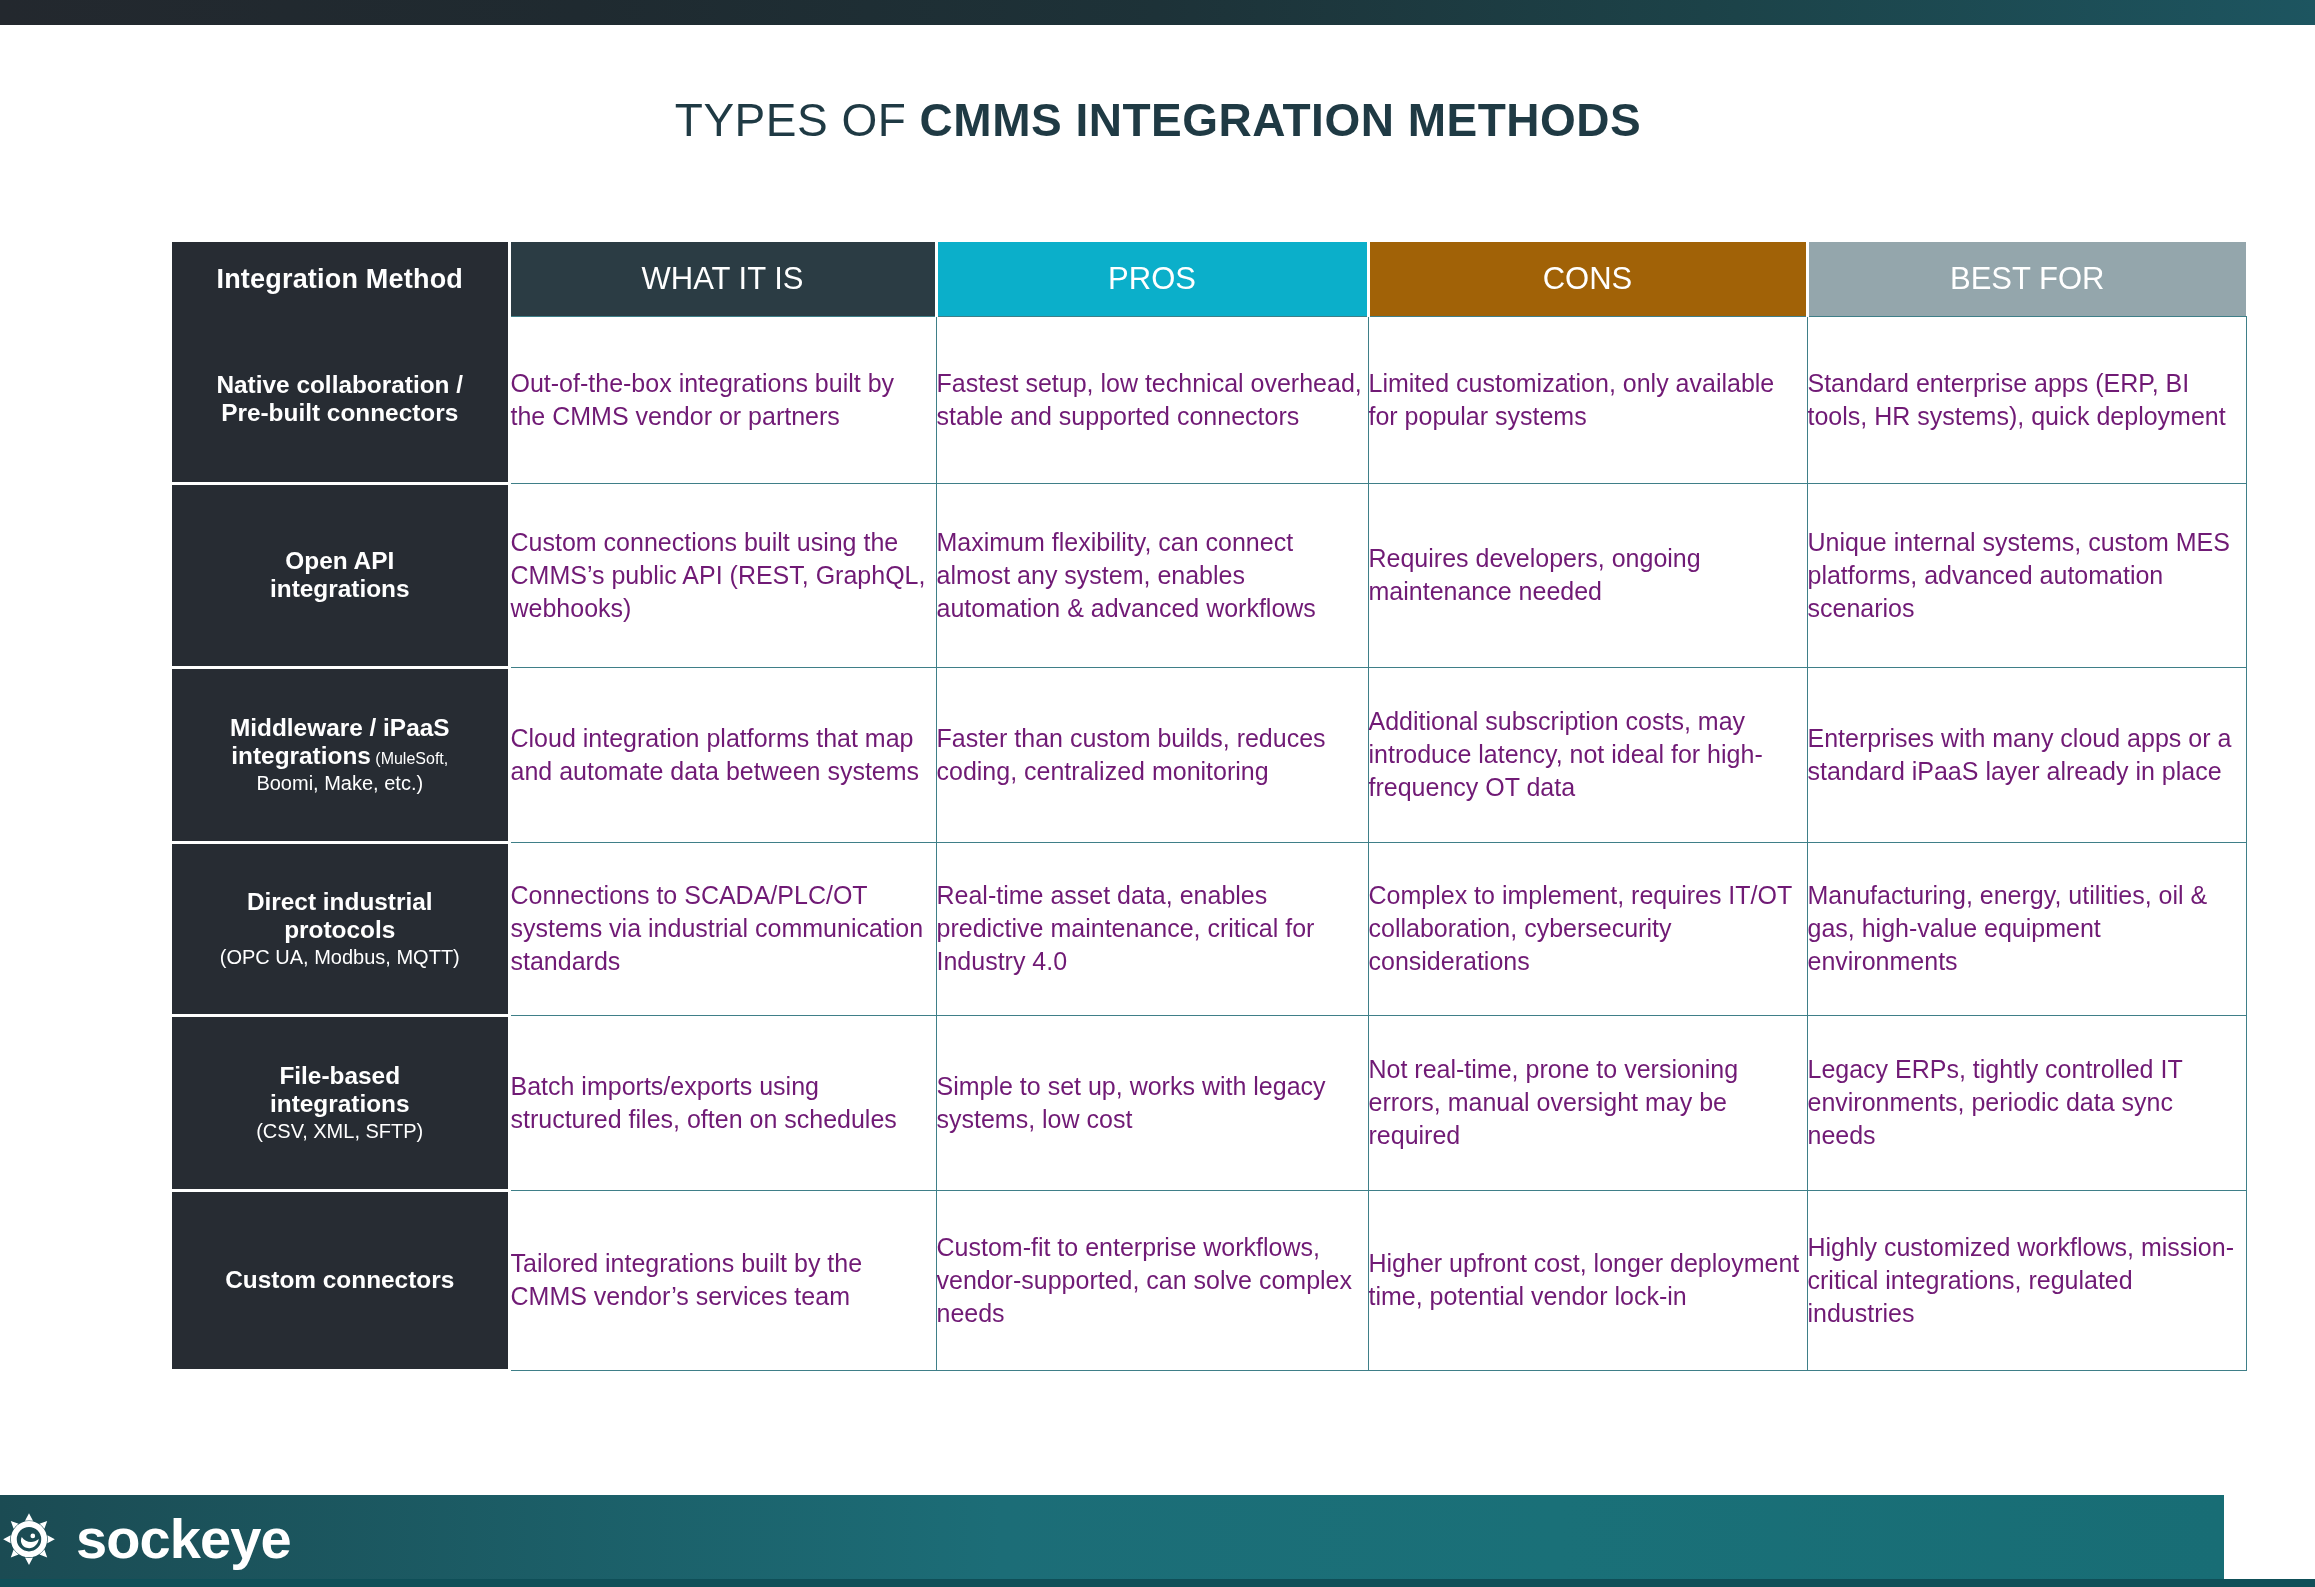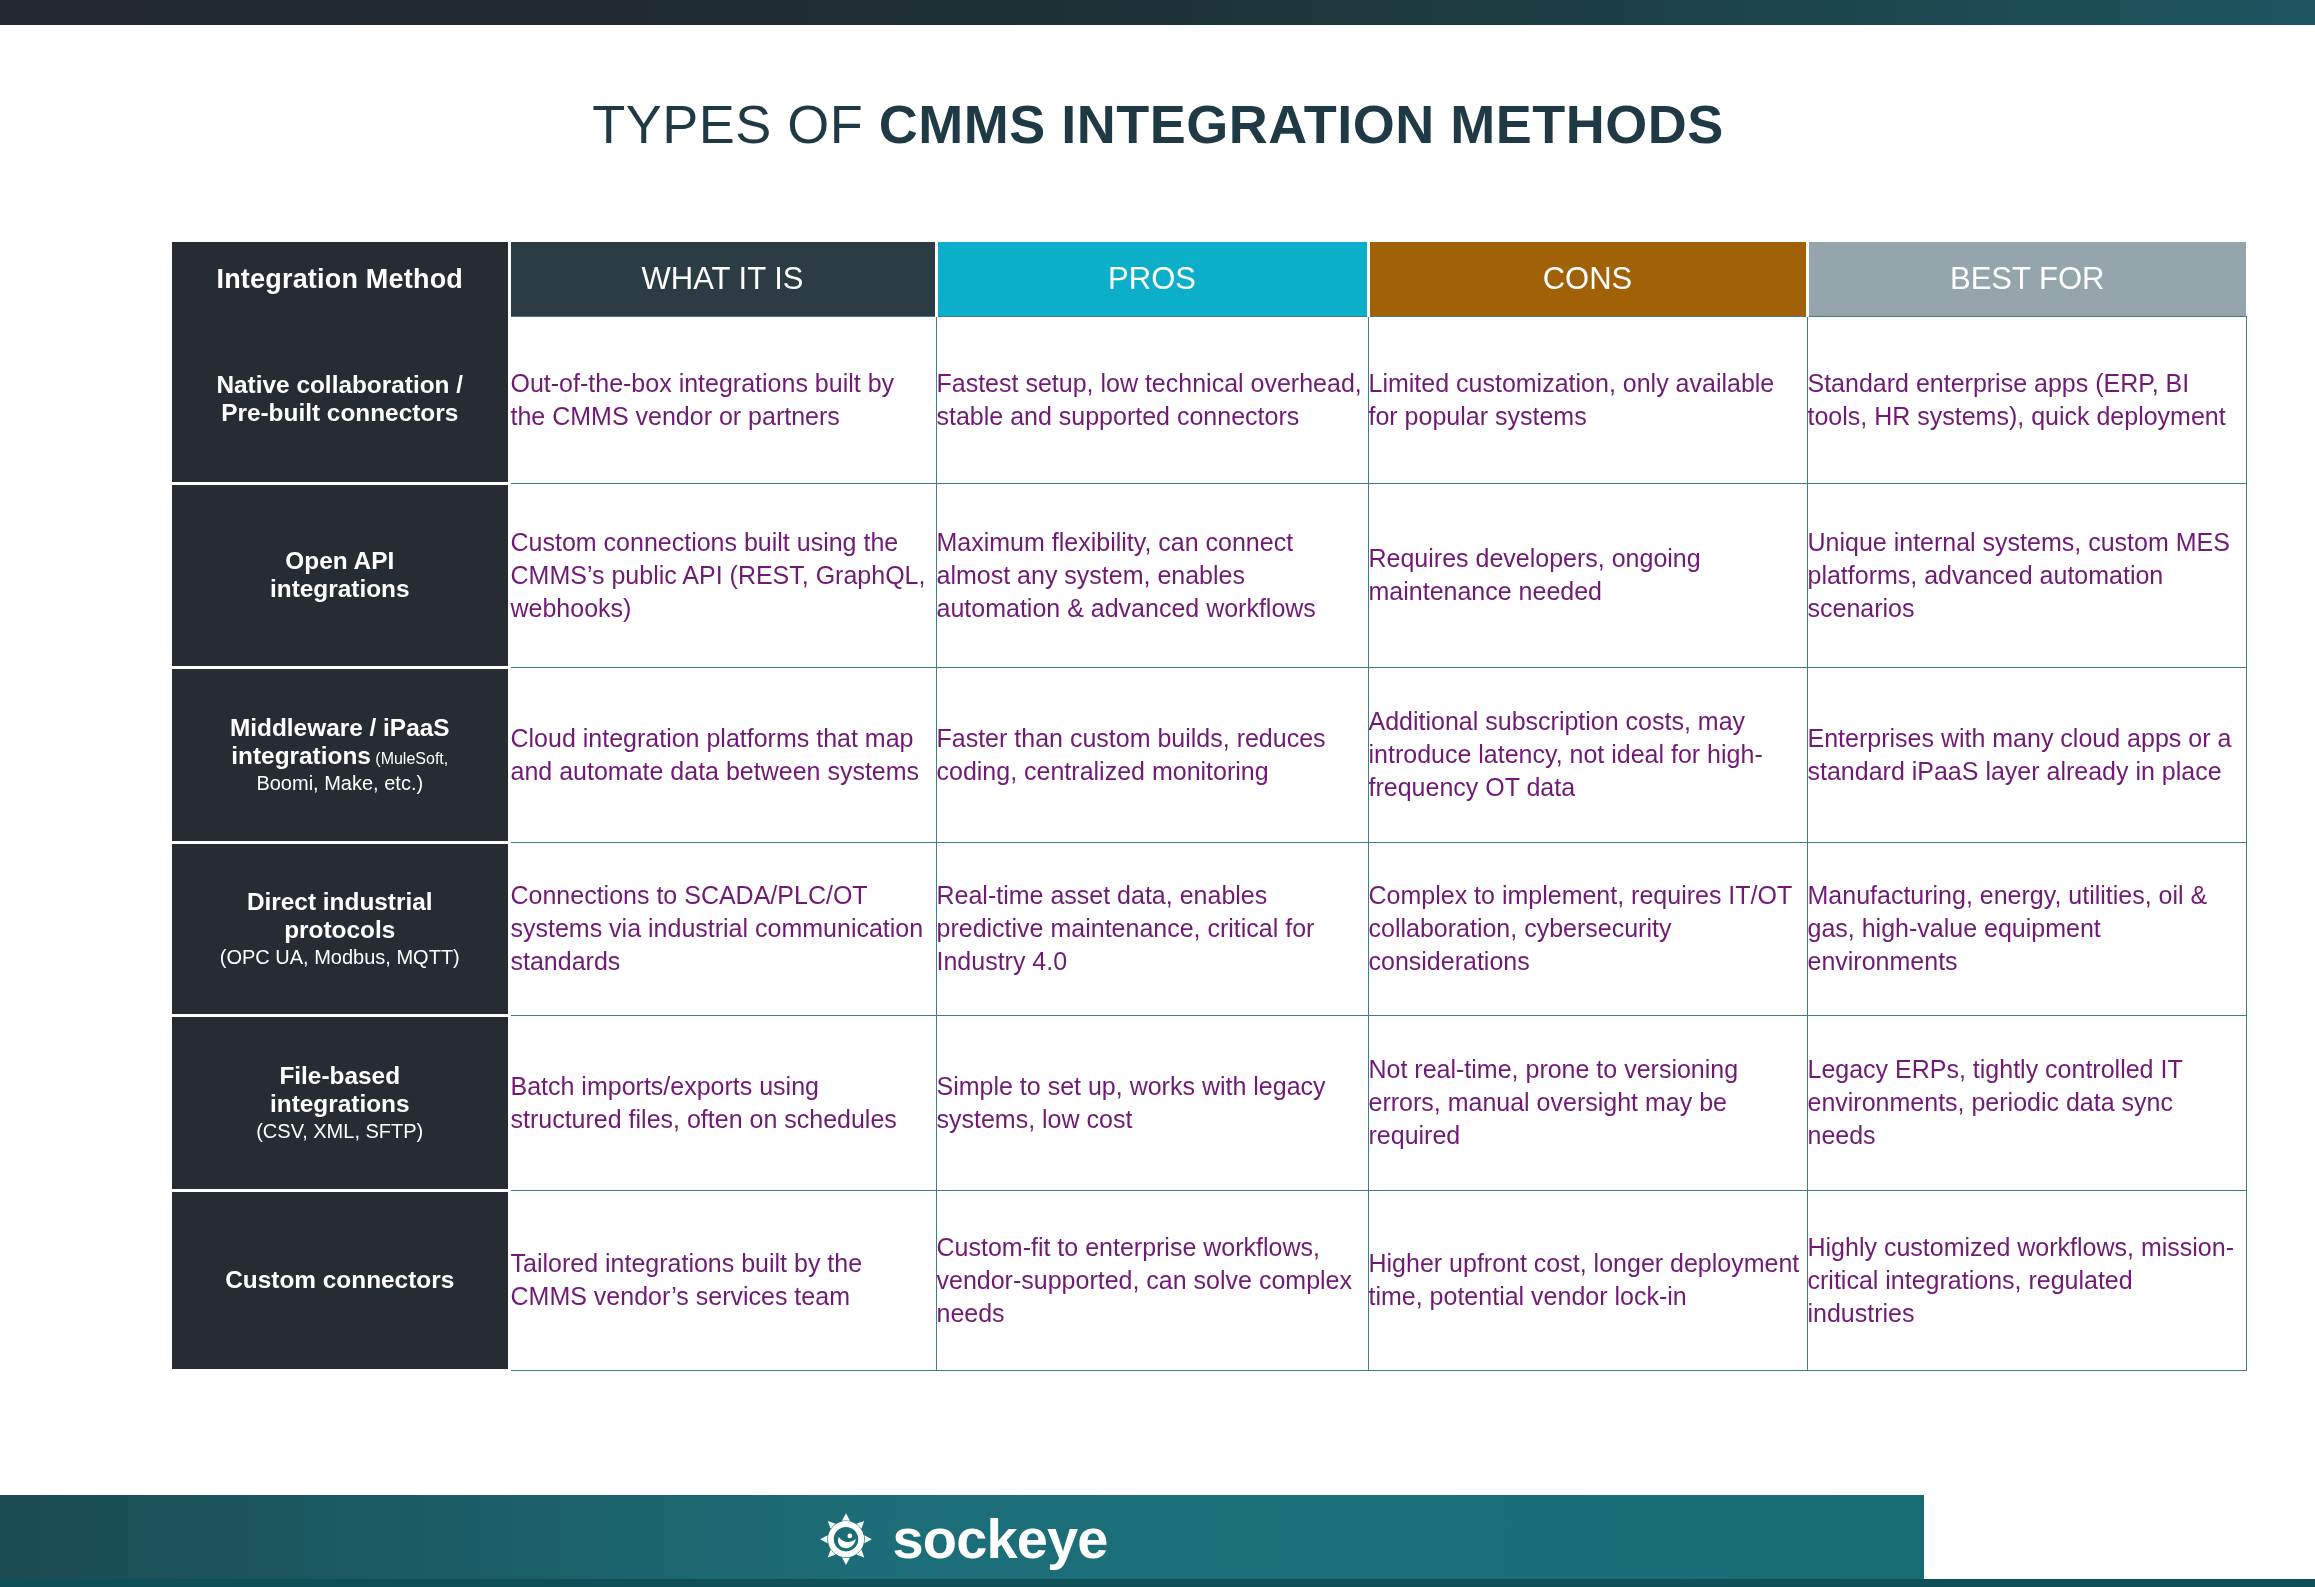--- a/index.html
+++ b/index.html
@@ -20,26 +20,26 @@
     position: absolute;
     top: 0; left: 0;
     width: 2316px;
     height: 25px;
     background: linear-gradient(90deg, #23282e 0%, #1f2a30 25%, #1d3238 50%, #1c4349 75%, #1d5560 100%);
   }
   .bottombar {
     position: absolute;
     left: 0;
     top: 1495px;
-    width: 1924px;
+    width: 2224px;
     height: 92px;
     background: linear-gradient(90deg, #1b4b53 0%, #1c6d77 45%, #1a7078 70%, #186d75 100%);
     display: flex;
     align-items: center;
-    justify-content: center;
+    justify-content: flex-start;
   }
   .bottombar-underline {
     position: absolute;
     left: 0;
     top: 1579px;
     width: 2316px;
     height: 9px;
     background: #0f4f58;
   }
 
@@ -59,21 +59,21 @@
     line-height: 1;
   }
 
   
   .title {
     position: absolute;
     top: 93px;
     left: 0;
     width: 2316px;
     text-align: center;
-    font-size: 54px;
+    font-size: 46px;
     color: #1f3a44;
     letter-spacing: 0.5px;
     white-space: nowrap;
   }
   .title .light { font-weight: 400; }
   .title .bold  { font-weight: 700; }
 
   
   .table-wrap {
     position: absolute;

